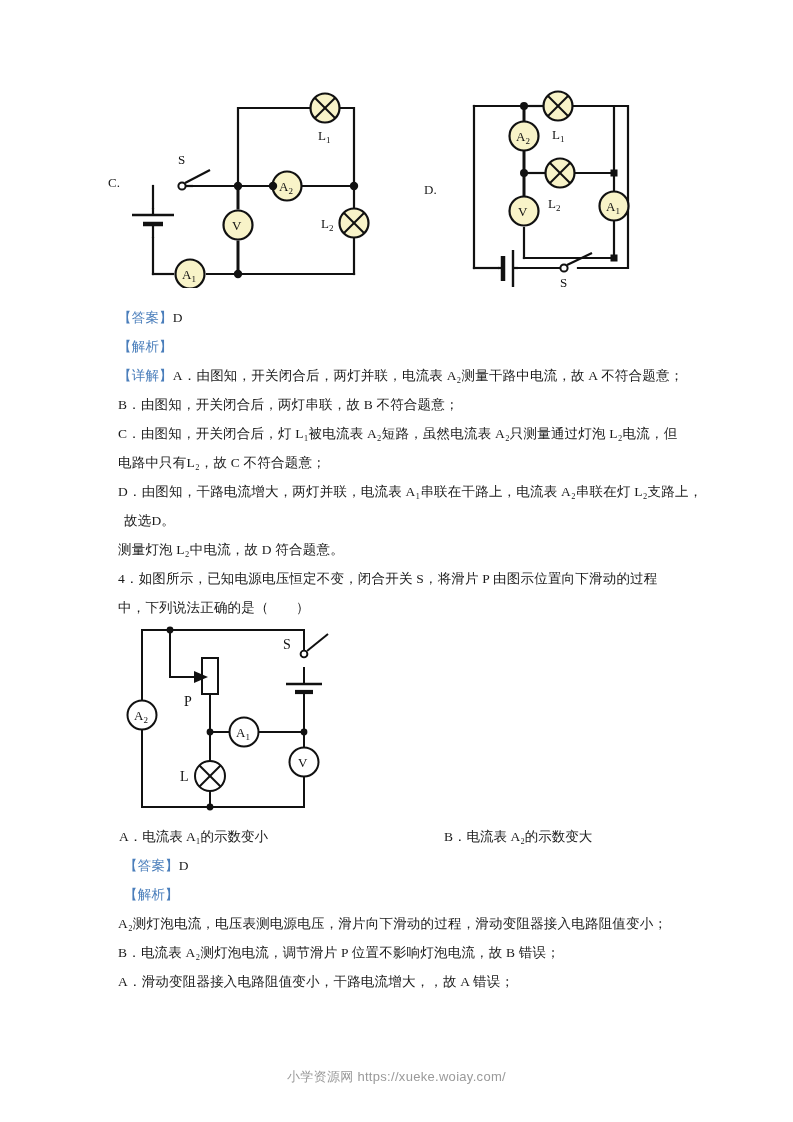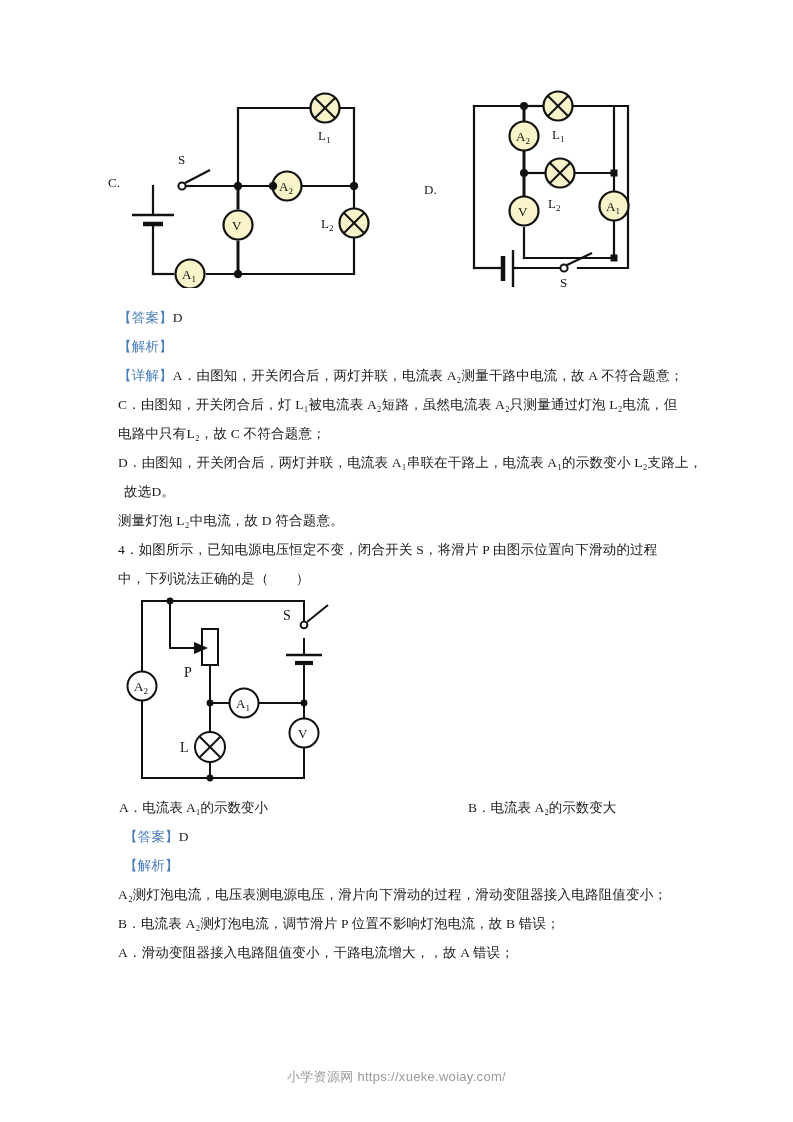--- a/index.html
+++ b/index.html
@@ -75,21 +75,21 @@
   }
   .opts .col-a {
     position: absolute;
     left: 1px;
     font-size: 13.5px;
     line-height: 29px;
     white-space: nowrap;
   }
   .opts .col-b {
     position: absolute;
-    left: 350px;
+    left: 326px;
     font-size: 13.5px;
     line-height: 29px;
     white-space: nowrap;
   }
 
   
   .fig-q4-wrap {
     position: relative;
     width: 570px;
     height: 200px;
@@ -286,23 +286,24 @@
 
     <p class="line">
       <span class="tag">【答案】</span><span>D</span>
     </p>
     <p class="line">
       <span class="tag">【解析】</span>
     </p>
     <p class="line">
       <span class="tag">【详解】</span><span>A．由图知，开关闭合后，两灯并联，电流表 A₂测量干路中电流，故 A 不符合题意；</span>
     </p>
+    <p class="line">B．由图知，开关闭合后，两灯串联，故 B 不符合题意；</p>
     <p class="line">C．由图知，开关闭合后，灯 L₁被电流表 A₂短路，虽然电流表 A₂只测量通过灯泡 L₂电流，但</p>
     <p class="line">电路中只有L₂，故 C 不符合题意；</p>
-    <p class="line">D．由图知，开关闭合后，两灯并联，电流表 A₁串联在干路上，电流表 A₁的示数变小 L₂支路上，</p>
+    <p class="line">D．由图知，干路电流增大，两灯并联，电流表 A₁串联在干路上，电流表 A₂串联在灯 L₂支路上，</p>
     <p class="line indent">故选D。</p>
     <p class="line">测量灯泡 L₂中电流，故 D 符合题意。</p>
 
     <p class="line">4．如图所示，已知电源电压恒定不变，闭合开关 S，将滑片 P 由图示位置向下滑动的过程</p>
     <p class="line">中，下列说法正确的是（　　）</p>
 
     <div class="fig-q4-wrap">
       <div class="fig-q4">
         <svg width="230" height="200" viewBox="0 0 230 200">
           <g stroke="#111" stroke-width="2" fill="none" stroke-linecap="square">

